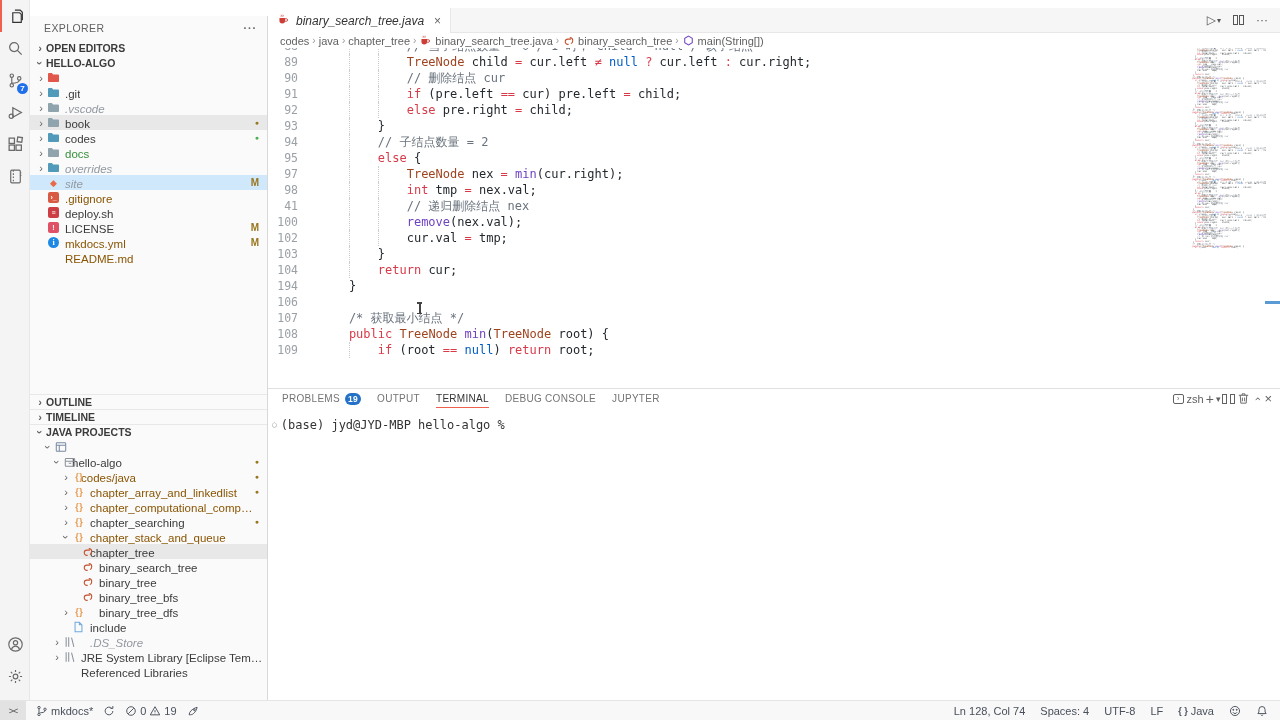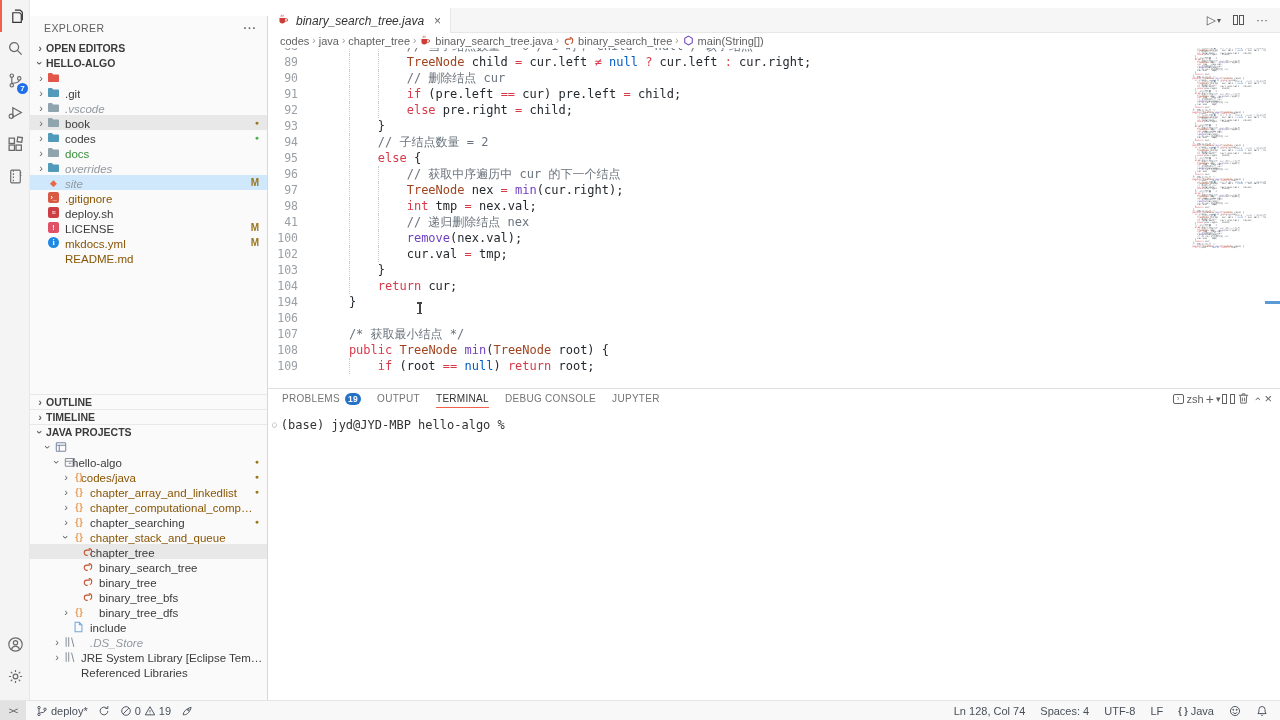--- a/index.html
+++ b/index.html
@@ -497,21 +497,20 @@
     <div class="editor">
       <div class="code" id="code">
           <div class="cline"><span class="gut">88</span><span class="guide" style="left:calc(52px + 4ch)"></span><span class="guide" style="left:calc(52px + 8ch)"></span><span class="ctext" style="padding-left:12ch"><span class="tk-c">// 当子结点数量 = 0 / 1 时， child = null / 该子结点</span></span></div>
           <div class="cline"><span class="gut">89</span><span class="guide" style="left:calc(52px + 4ch)"></span><span class="guide" style="left:calc(52px + 8ch)"></span><span class="ctext" style="padding-left:12ch"><span class="tk-t">TreeNode</span><span class="tk-p"> child </span><span class="tk-k">=</span><span class="tk-p"> cur.left </span><span class="tk-k">≠</span><span class="tk-p"> </span><span class="tk-n">null</span><span class="tk-p"> </span><span class="tk-k">?</span><span class="tk-p"> cur.left </span><span class="tk-k">:</span><span class="tk-p"> cur.right;</span></span></div>
           <div class="cline"><span class="gut">90</span><span class="guide" style="left:calc(52px + 4ch)"></span><span class="guide" style="left:calc(52px + 8ch)"></span><span class="ctext" style="padding-left:12ch"><span class="tk-c">// 删除结点 cur</span></span></div>
           <div class="cline"><span class="gut">91</span><span class="guide" style="left:calc(52px + 4ch)"></span><span class="guide" style="left:calc(52px + 8ch)"></span><span class="ctext" style="padding-left:12ch"><span class="tk-k">if</span><span class="tk-p"> (pre.left </span><span class="tk-k">==</span><span class="tk-p"> cur) pre.left </span><span class="tk-k">=</span><span class="tk-p"> child;</span></span></div>
           <div class="cline"><span class="gut">92</span><span class="guide" style="left:calc(52px + 4ch)"></span><span class="guide" style="left:calc(52px + 8ch)"></span><span class="ctext" style="padding-left:12ch"><span class="tk-k">else</span><span class="tk-p"> pre.right </span><span class="tk-k">=</span><span class="tk-p"> child;</span></span></div>
           <div class="cline"><span class="gut">93</span><span class="guide" style="left:calc(52px + 4ch)"></span><span class="ctext" style="padding-left:8ch"><span class="tk-p">}</span></span></div>
           <div class="cline"><span class="gut">94</span><span class="guide" style="left:calc(52px + 4ch)"></span><span class="ctext" style="padding-left:8ch"><span class="tk-c">// 子结点数量 = 2</span></span></div>
           <div class="cline"><span class="gut">95</span><span class="guide" style="left:calc(52px + 4ch)"></span><span class="ctext" style="padding-left:8ch"><span class="tk-k">else</span><span class="tk-p"> {</span></span></div>
-          <div class="cline"><span class="gut">96</span><span class="guide" style="left:calc(52px + 4ch)"></span><span class="guide" style="left:calc(52px + 8ch)"></span><span class="ctext" style="padding-left:12ch"><span class="tk-c">// 获取中序遍历中 cur 的下一个结点</span></span></div>
           <div class="cline"><span class="gut">97</span><span class="guide" style="left:calc(52px + 4ch)"></span><span class="guide" style="left:calc(52px + 8ch)"></span><span class="ctext" style="padding-left:12ch"><span class="tk-t">TreeNode</span><span class="tk-p"> nex </span><span class="tk-k">=</span><span class="tk-p"> </span><span class="tk-f">min</span><span class="tk-p">(cur.right);</span></span></div>
           <div class="cline"><span class="gut">98</span><span class="guide" style="left:calc(52px + 4ch)"></span><span class="guide" style="left:calc(52px + 8ch)"></span><span class="ctext" style="padding-left:12ch"><span class="tk-k">int</span><span class="tk-p"> tmp </span><span class="tk-k">=</span><span class="tk-p"> nex.val;</span></span></div>
           <div class="cline"><span class="gut">41</span><span class="guide" style="left:calc(52px + 4ch)"></span><span class="guide" style="left:calc(52px + 8ch)"></span><span class="ctext" style="padding-left:12ch"><span class="tk-c">// 递归删除结点 nex</span></span></div>
           <div class="cline"><span class="gut">100</span><span class="guide" style="left:calc(52px + 4ch)"></span><span class="guide" style="left:calc(52px + 8ch)"></span><span class="ctext" style="padding-left:12ch"><span class="tk-f">remove</span><span class="tk-p">(nex.val);</span></span></div>
           <div class="cline"><span class="gut">102</span><span class="guide" style="left:calc(52px + 4ch)"></span><span class="guide" style="left:calc(52px + 8ch)"></span><span class="ctext" style="padding-left:12ch"><span class="tk-p">cur.val </span><span class="tk-k">=</span><span class="tk-p"> tmp;</span></span></div>
           <div class="cline"><span class="gut">103</span><span class="guide" style="left:calc(52px + 4ch)"></span><span class="ctext" style="padding-left:8ch"><span class="tk-p">}</span></span></div>
           <div class="cline"><span class="gut">104</span><span class="guide" style="left:calc(52px + 4ch)"></span><span class="ctext" style="padding-left:8ch"><span class="tk-k">return</span><span class="tk-p"> cur;</span></span></div>
           <div class="cline"><span class="gut">194</span><span class="ctext" style="padding-left:4ch"><span class="tk-p">}</span></span></div>
           <div class="cline"><span class="gut">106</span><span class="ctext" style="padding-left:0ch"></span></div>
           <div class="cline"><span class="gut">107</span><span class="ctext" style="padding-left:4ch"><span class="tk-c">/* 获取最小结点 */</span></span></div>
@@ -578,21 +577,21 @@
 
   <div class="statusbar">
     <div class="sb-remote">&gt;&lt;</div>
     <div class="sb-item">
       <svg viewBox="0 0 14 14" fill="none" stroke="#49505a" stroke-width="1.1">
           <circle cx="3.5" cy="3" r="1.4"></circle>
           <circle cx="3.5" cy="11" r="1.4"></circle>
           <circle cx="10.5" cy="5" r="1.4"></circle>
           <path d="M3.5 4.4v5.2M10.5 6.4c0 2.2-3 2.6-5.5 2.6"></path>
         </svg>
-      <span>deploy*</span>
+      <span>mkdocs*</span>
     </div>
     <div class="sb-item">
       <svg viewBox="0 0 14 14" fill="none" stroke="#49505a" stroke-width="1.1">
           <path d="M11.5 7a4.5 4.5 0 1 1-1.3-3.2M11.5 1.2v2.8H8.7"></path>
         </svg>
     </div>
     <div class="sb-item">
       <svg viewBox="0 0 14 14" fill="none" stroke="#49505a" stroke-width="1.1">
           <circle cx="7" cy="7" r="5"></circle>
           <path d="M3.8 10.2l6.4-6.4"></path>

